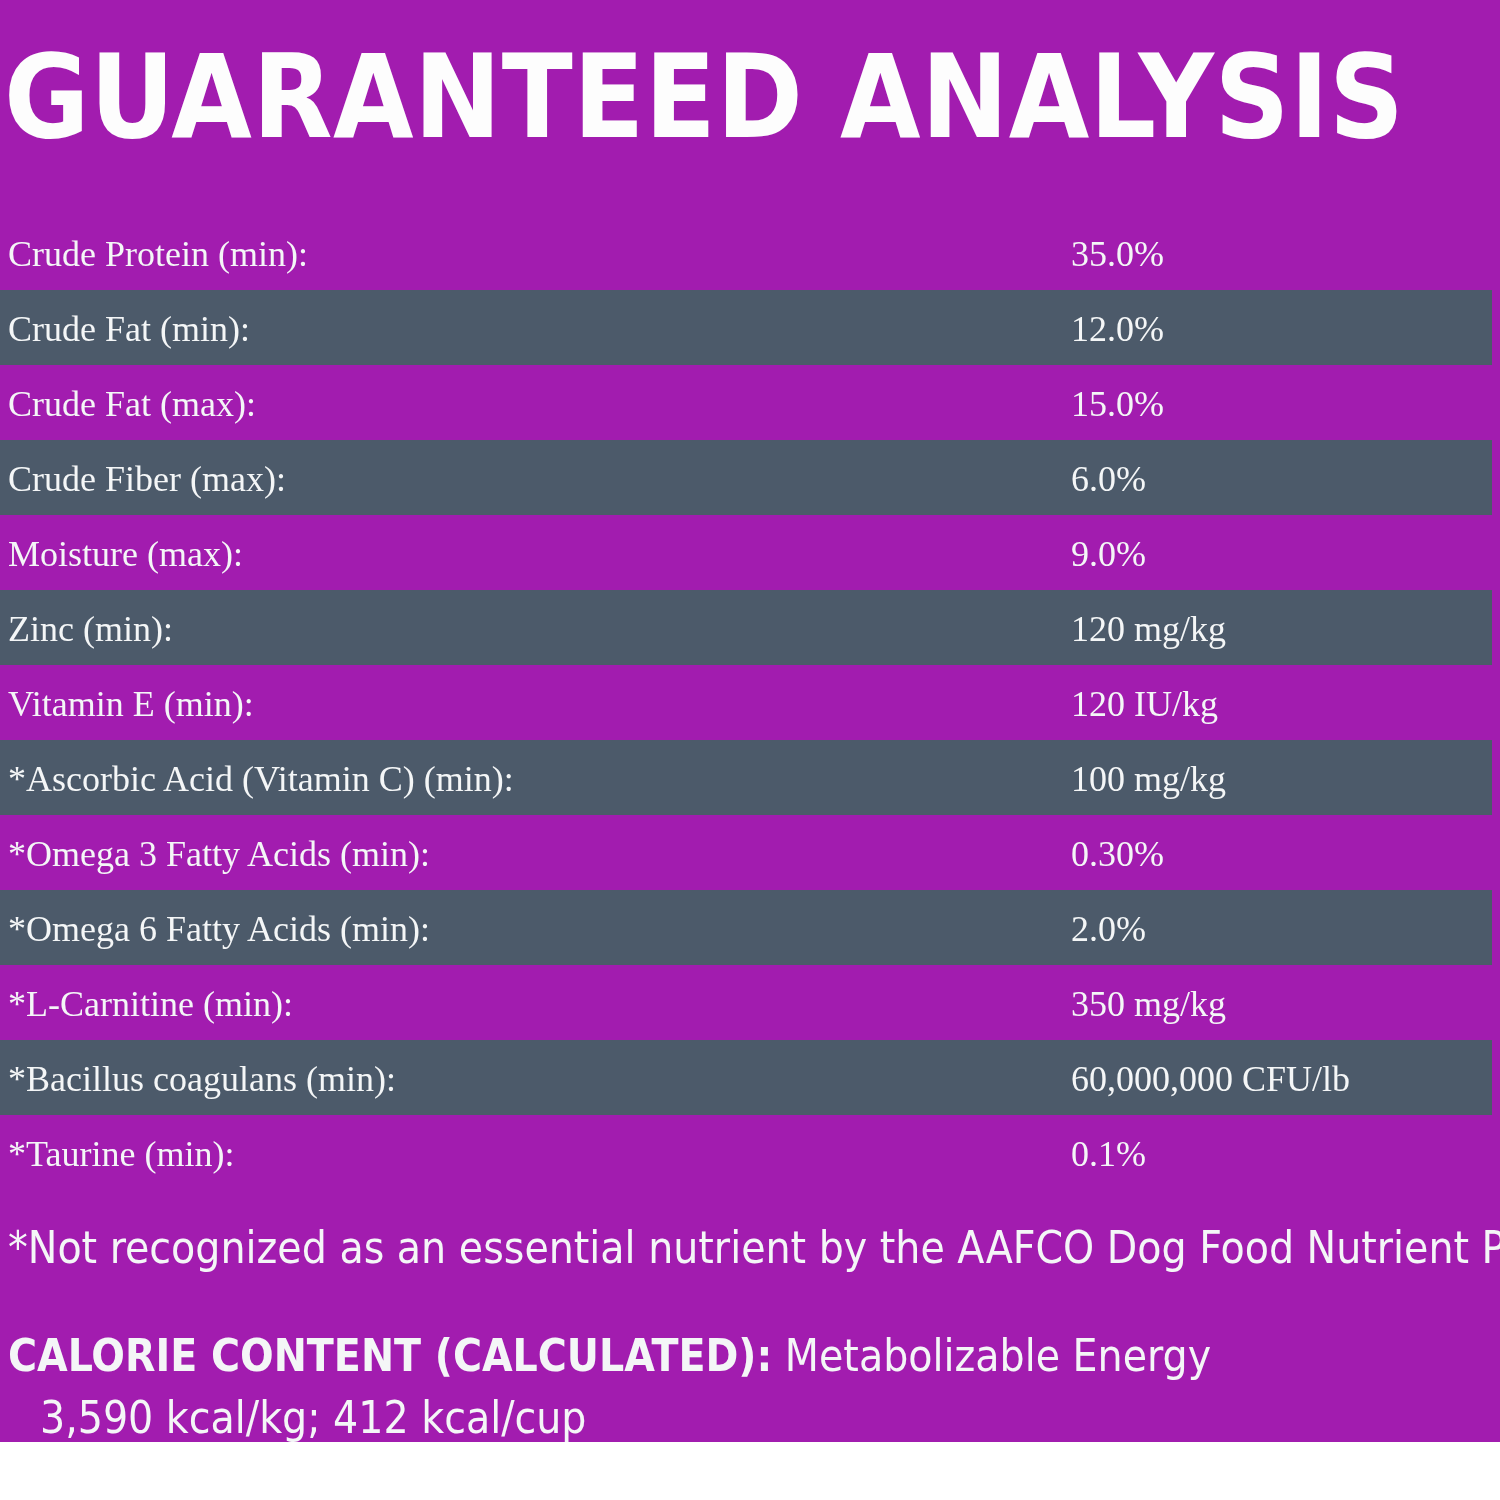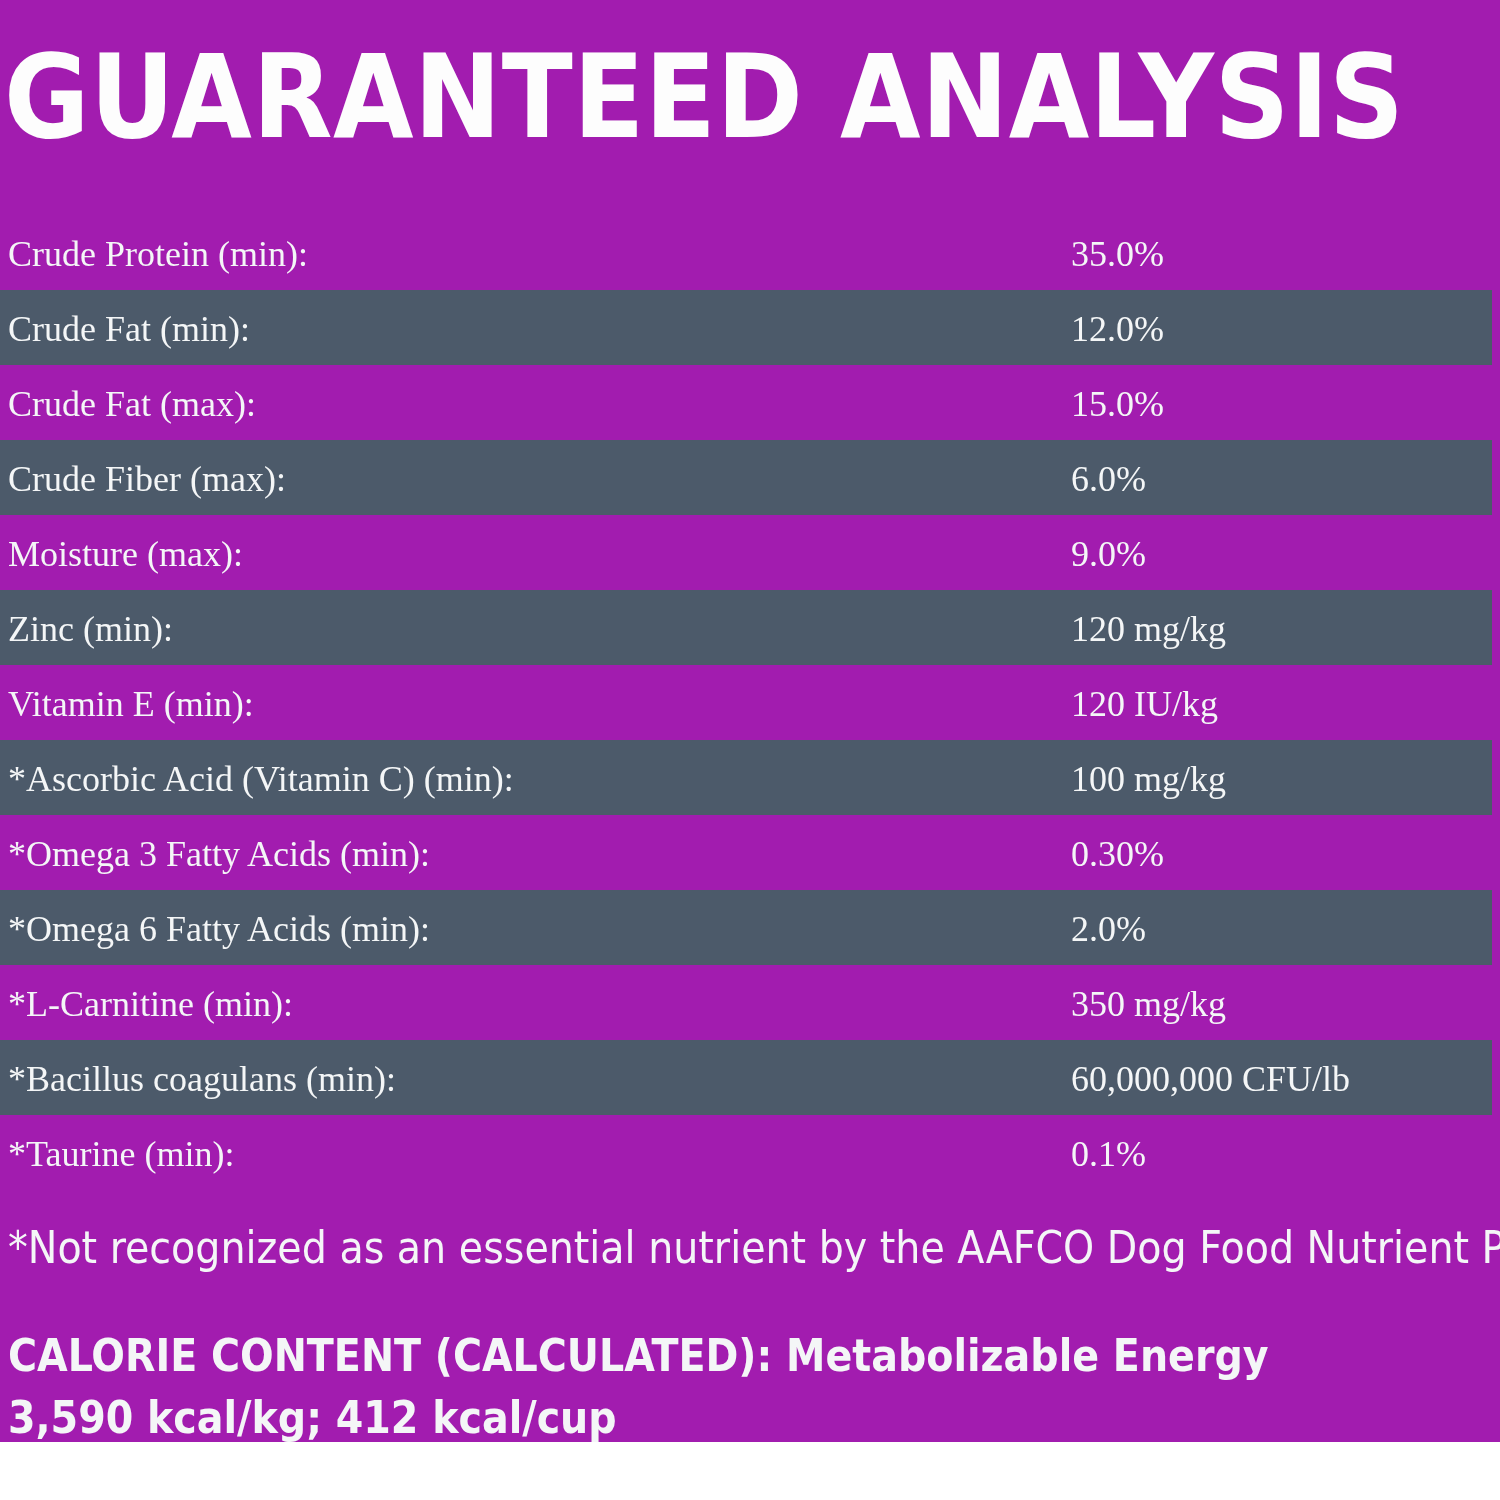--- a/index.html
+++ b/index.html
@@ -87,22 +87,22 @@
     position:absolute;
     left:8px;
     top:1325px;
     width:1480px;
     color:#F4F6F7;
     font-family:"Liberation Sans Narrow","DejaVu Sans Condensed","Liberation Sans", sans-serif;
     font-size:44px;
     line-height:62px;
   }
   #calorie .head { font-weight:700; }
-  #calorie .body { font-weight:700; }
-  #calorie .line2 { display:block; }
+  #calorie .body { font-weight:400; }
+  #calorie .line2 { display:block;margin-left:32px; }
 
   #bottom-strip {
     position:absolute;
     left:0;
     top:1442px;
     width:1500px;
     height:58px;
     background:#FFFFFF;
   }
 </style>

